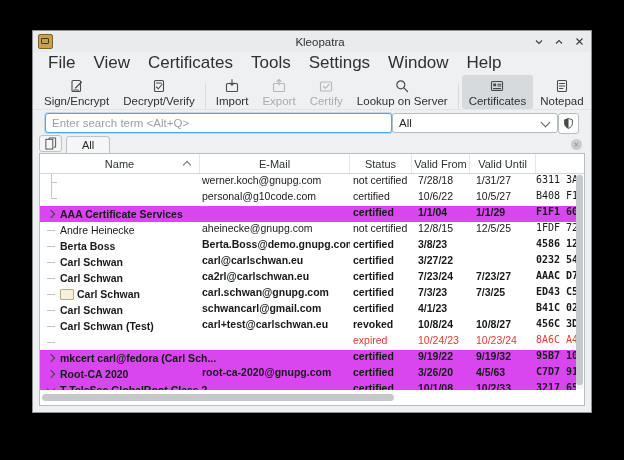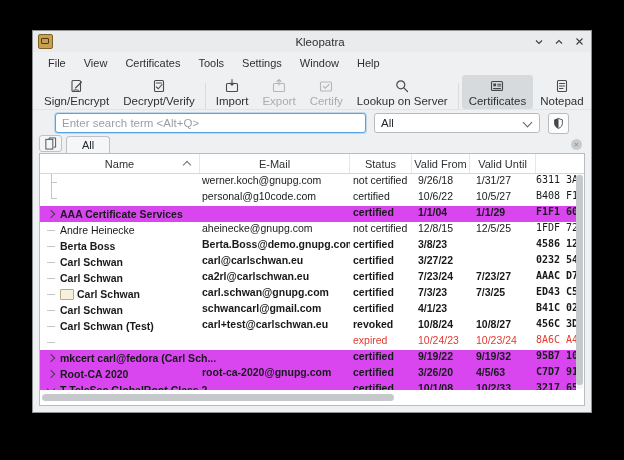--- a/index.html
+++ b/index.html
@@ -8,33 +8,33 @@
 
   
   .titlebar{height:21px;background:#e9ebec;position:relative;display:flex;align-items:center;flex:none}
   .app-icon{width:13px;height:13px;margin-left:5px;background:#c99f52;border:1px solid #7d6128;border-radius:2px;position:relative;flex:none}
   .app-icon::after{content:"";position:absolute;left:2px;top:3px;width:6px;height:4px;border:1px solid #4a3a12;border-radius:1px}
   .title{position:absolute;left:16px;right:0;text-align:center;font-size:11.5px;color:#2d3134}
   .winctl{position:absolute;right:6px;top:0;height:100%;display:flex;align-items:center;gap:8px}
   .winctl .wbtn{width:12px;height:12px;display:flex;align-items:center;justify-content:center}
 
   
-  .menubar{height:21px;display:flex;align-items:center;padding-left:6px;font-size:11px;color:#2d3134;flex:none}
+  .menubar{height:21px;display:flex;align-items:center;padding-left:6px;font-size:17px;color:#2d3134;flex:none}
   .menu-item{padding:2px 9px}
 
   
   .toolbar{height:36px;display:flex;align-items:flex-end;padding:0 4px;border-bottom:1px solid #e2e4e6;flex:none}
   .tbtn{display:flex;flex-direction:column;align-items:center;justify-content:center;gap:1px;padding:1px 7px;height:32px;border-radius:3px;font-size:11.5px;color:#2d3134;white-space:nowrap}
   .tbtn.active{background:#d7dadd}
   .tbtn.disabled{color:#a9adb0}
   .tbtn svg{display:block}
   .tsep{width:1px;height:26px;background:#d9dcde;margin:0 3px;flex:none}
 
   
-  .searchrow{height:26px;display:flex;align-items:center;gap:8px;padding:0 22px;flex:none}
+  .searchrow{height:26px;display:flex;align-items:center;gap:0;padding:0 12px;flex:none}
   .searchinput{flex:1;height:18px;background:#fff;border:1px solid #54a3e6;box-shadow:0 0 0 1px rgba(84,163,230,.30);border-radius:3px;display:flex;align-items:center;padding:0 6px;font-size:11.5px;color:#9aa0a5;overflow:hidden;white-space:nowrap}
   .combo{width:152px;height:18px;background:#fff;border:1px solid #b9bcbf;border-radius:3px;display:flex;align-items:center;padding:0 6px;font-size:11.5px;color:#24282b;position:relative;flex:none}
   .combo .caret{position:absolute;right:8px;top:5px;width:6px;height:6px;border-right:1.2px solid #5c6064;border-bottom:1.2px solid #5c6064;transform:rotate(45deg)}
   .shieldbtn{width:19px;height:19px;border:1px solid #b9bcbf;border-radius:3px;background:#fcfdfd;display:flex;align-items:center;justify-content:center;flex:none}
 
   
   .tabrow{height:17px;display:flex;align-items:flex-end;padding:0 6px;position:relative;flex:none}
   .newtabbtn{width:21px;height:15px;border:1px solid #bfc2c5;border-radius:3px;background:#f4f5f6;display:flex;align-items:center;justify-content:center;margin-bottom:1px;flex:none}
   .tab{height:16px;padding:0 15px;margin-left:4px;background:#f5f6f7;border:1px solid #bfc2c5;border-bottom:none;border-radius:3.5px 3.5px 0 0;display:flex;align-items:center;font-size:11px;color:#24282b}
   .tabclose{position:absolute;right:9px;top:3px;width:11px;height:11px;border-radius:50%;background:#c9cccf;color:#8e9295;font-size:7px;line-height:11px;text-align:center}
@@ -250,21 +250,21 @@
     </div>
     <div class="tbody">
         <div class="trow">
     <div class="c-namewrap cell">
       <span class="tree child"></span>
 
       <span class="c-name"></span>
     </div>
     <div class="c-email cell">werner.koch@gnupg.com</div>
     <div class="c-status cell">not certified</div>
-    <div class="c-from cell">9/26/18</div>
+    <div class="c-from cell">7/28/18</div>
     <div class="c-until cell">1/31/27</div>
     <div class="c-keyid cell">6311 3A</div>
   </div>
         <div class="trow">
     <div class="c-namewrap cell">
       <span class="tree childend"></span>
 
       <span class="c-name"></span>
     </div>
     <div class="c-email cell">personal@g10code.com</div>

